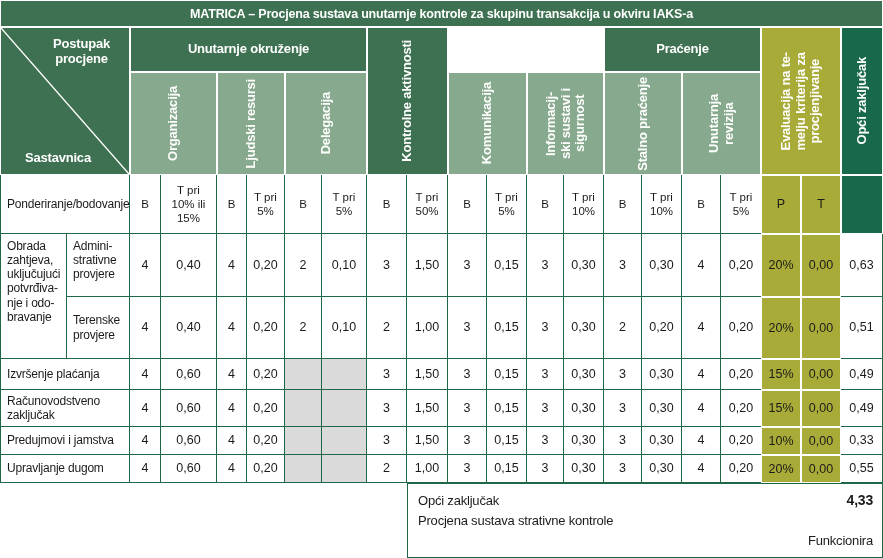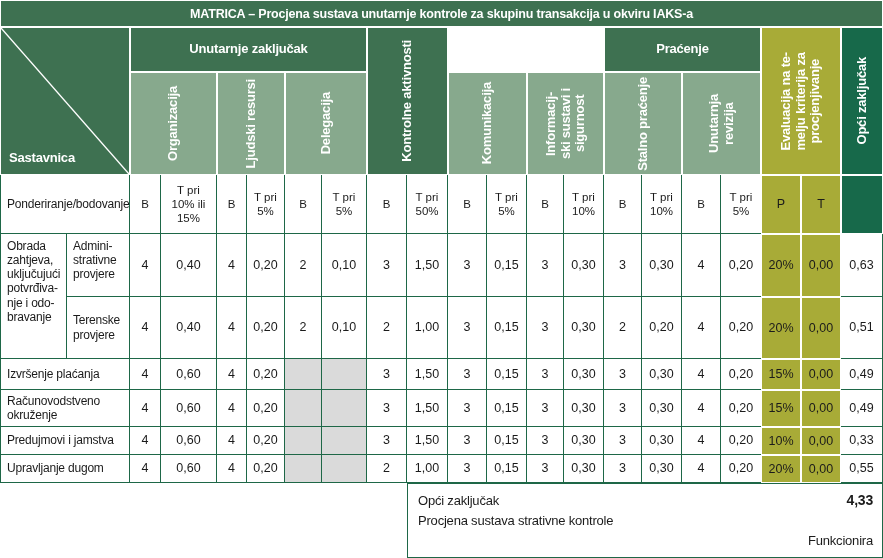--- a/index.html
+++ b/index.html
@@ -36,42 +36,44 @@
   .top{align-items:flex-start;padding-top:5px;}
   .gy{background:var(--gy);}
   .ol{background:var(--go);border:1px solid #fff;}
   .dk{background:var(--gt);border:1px solid #fff;}
   .no-r{border-right:none;}
   .pc{font-size:11.5px;line-height:1.22;}
   
   .corner{position:relative;}
   .diag{position:absolute;left:0;top:0;width:100%;height:100%;}
   .corner-top{position:absolute;top:9px;left:36px;right:3px;text-align:center;}
-  .corner-bottom{position:absolute;bottom:8px;left:8px;text-align:left;}
+  .corner-bottom{position:absolute;bottom:8px;left:24px;text-align:left;}
   
   .fbox{box-sizing:border-box;border:1px solid var(--bd);background:#fff;display:flex;flex-direction:column;justify-content:space-between;padding:8px 9px 9px 10px;font-size:13px;letter-spacing:-0.2px;}
   .frow{display:flex;justify-content:space-between;align-items:baseline;}
   .fval{font-weight:bold;font-size:14px;}
   .fright{text-align:right;}
 </style>
 </head>
 <body>
 
 <div class="matrix">
 
   <div class="cell hdr ttl" style="grid-column:1/22;grid-row:1">MATRICA – Procjena sustava unutarnje kontrole za skupinu transakcija u okviru IAKS-a</div>
 
   <div class="cell hdr corner" style="grid-column:1/3;grid-row:2/4">
     <svg class="diag" viewBox="0 0 130 146" preserveAspectRatio="none">
         <line x1="0" y1="0" x2="130" y2="146" stroke="#ffffff" stroke-width="1.4"></line>
       </svg>
+    <div class="corner-top">Postupak
+procjene</div>
     <div class="corner-bottom">Sastavnica</div>
   </div>
 
-  <div class="cell hdr" style="grid-column:3/9;grid-row:2">Unutarnje zaključak</div>
+  <div class="cell hdr" style="grid-column:3/9;grid-row:2">Unutarnje okruženje</div>
   <div class="cell hdr" style="grid-column:9/11;grid-row:2/4"><span class="v">Kontrolne aktivnosti</span></div>
   <div class="cell hdr" style="grid-column:15/19;grid-row:2">Praćenje</div>
   <div class="cell hdr olv" style="grid-column:19/21;grid-row:2/4"><span class="v">Evaluacija na te-
 melju kriterija za
 procjenjivanje</span></div>
   <div class="cell hdr opc" style="grid-column:21/22;grid-row:2/4"><span class="v">Opći zaključak</span></div>
 
   <div class="cell hdr sub" style="grid-column:3/5;grid-row:3"><span class="v">Organizacija</span></div>
   <div class="cell hdr sub" style="grid-column:5/7;grid-row:3"><span class="v">Ljudski resursi</span></div>
   <div class="cell hdr sub" style="grid-column:7/9;grid-row:3"><span class="v">Delegacija</span></div>
@@ -179,21 +181,21 @@
   <div class="cell b" style="grid-column:14;grid-row:7">0,30</div>
   <div class="cell b" style="grid-column:15;grid-row:7">3</div>
   <div class="cell b" style="grid-column:16;grid-row:7">0,30</div>
   <div class="cell b" style="grid-column:17;grid-row:7">4</div>
   <div class="cell b no-r" style="grid-column:18;grid-row:7">0,20</div>
   <div class="cell b ol" style="grid-column:19;grid-row:7">15%</div>
   <div class="cell b ol" style="grid-column:20;grid-row:7">0,00</div>
   <div class="cell b" style="grid-column:21;grid-row:7">0,49</div>
 
   <div class="cell b bl lft" style="grid-column:1/3;grid-row:8">Računovodstveno
-okruženje</div>
+zaključak</div>
   <div class="cell b" style="grid-column:3;grid-row:8">4</div>
   <div class="cell b" style="grid-column:4;grid-row:8">0,60</div>
   <div class="cell b" style="grid-column:5;grid-row:8">4</div>
   <div class="cell b" style="grid-column:6;grid-row:8">0,20</div>
   <div class="cell b gy" style="grid-column:7;grid-row:8"></div>
   <div class="cell b gy" style="grid-column:8;grid-row:8"></div>
   <div class="cell b" style="grid-column:9;grid-row:8">3</div>
   <div class="cell b" style="grid-column:10;grid-row:8">1,50</div>
   <div class="cell b" style="grid-column:11;grid-row:8">3</div>
   <div class="cell b" style="grid-column:12;grid-row:8">0,15</div>

